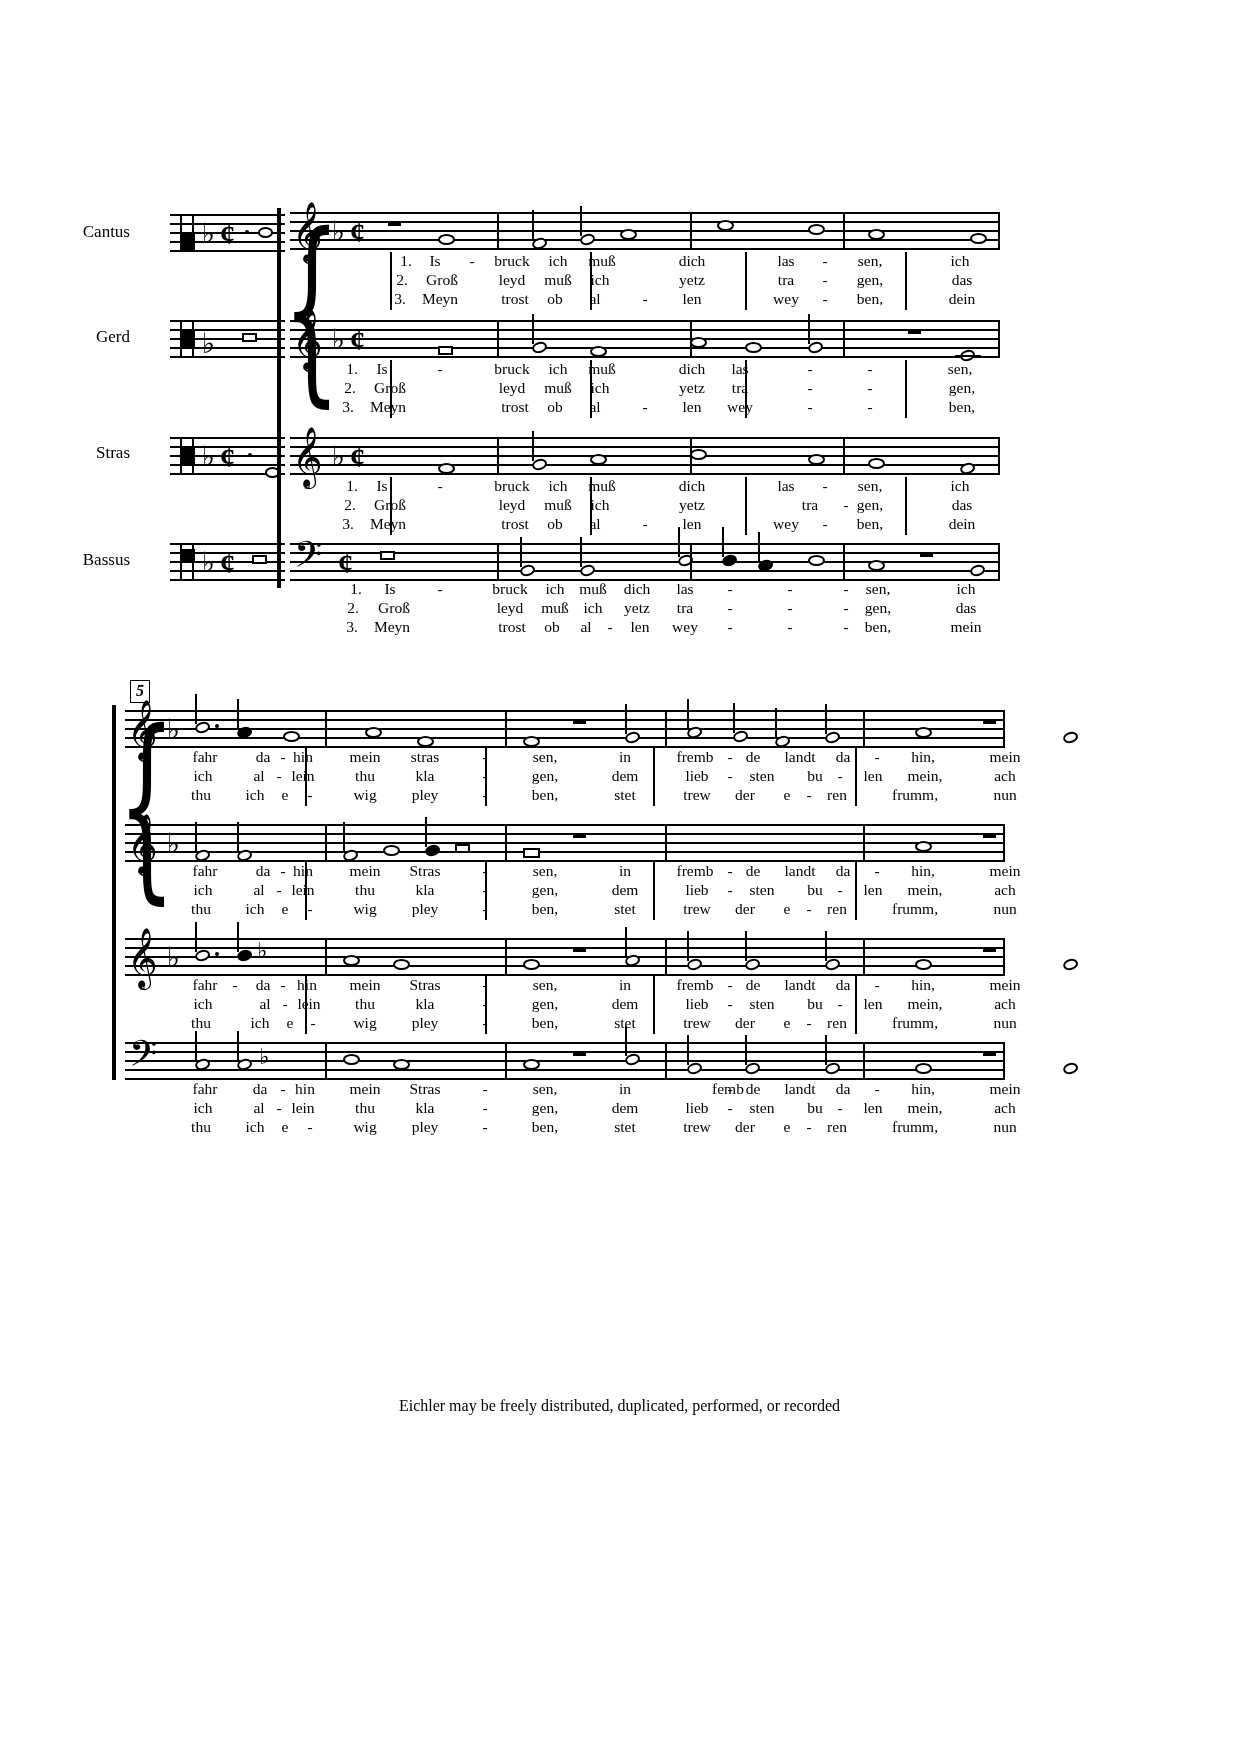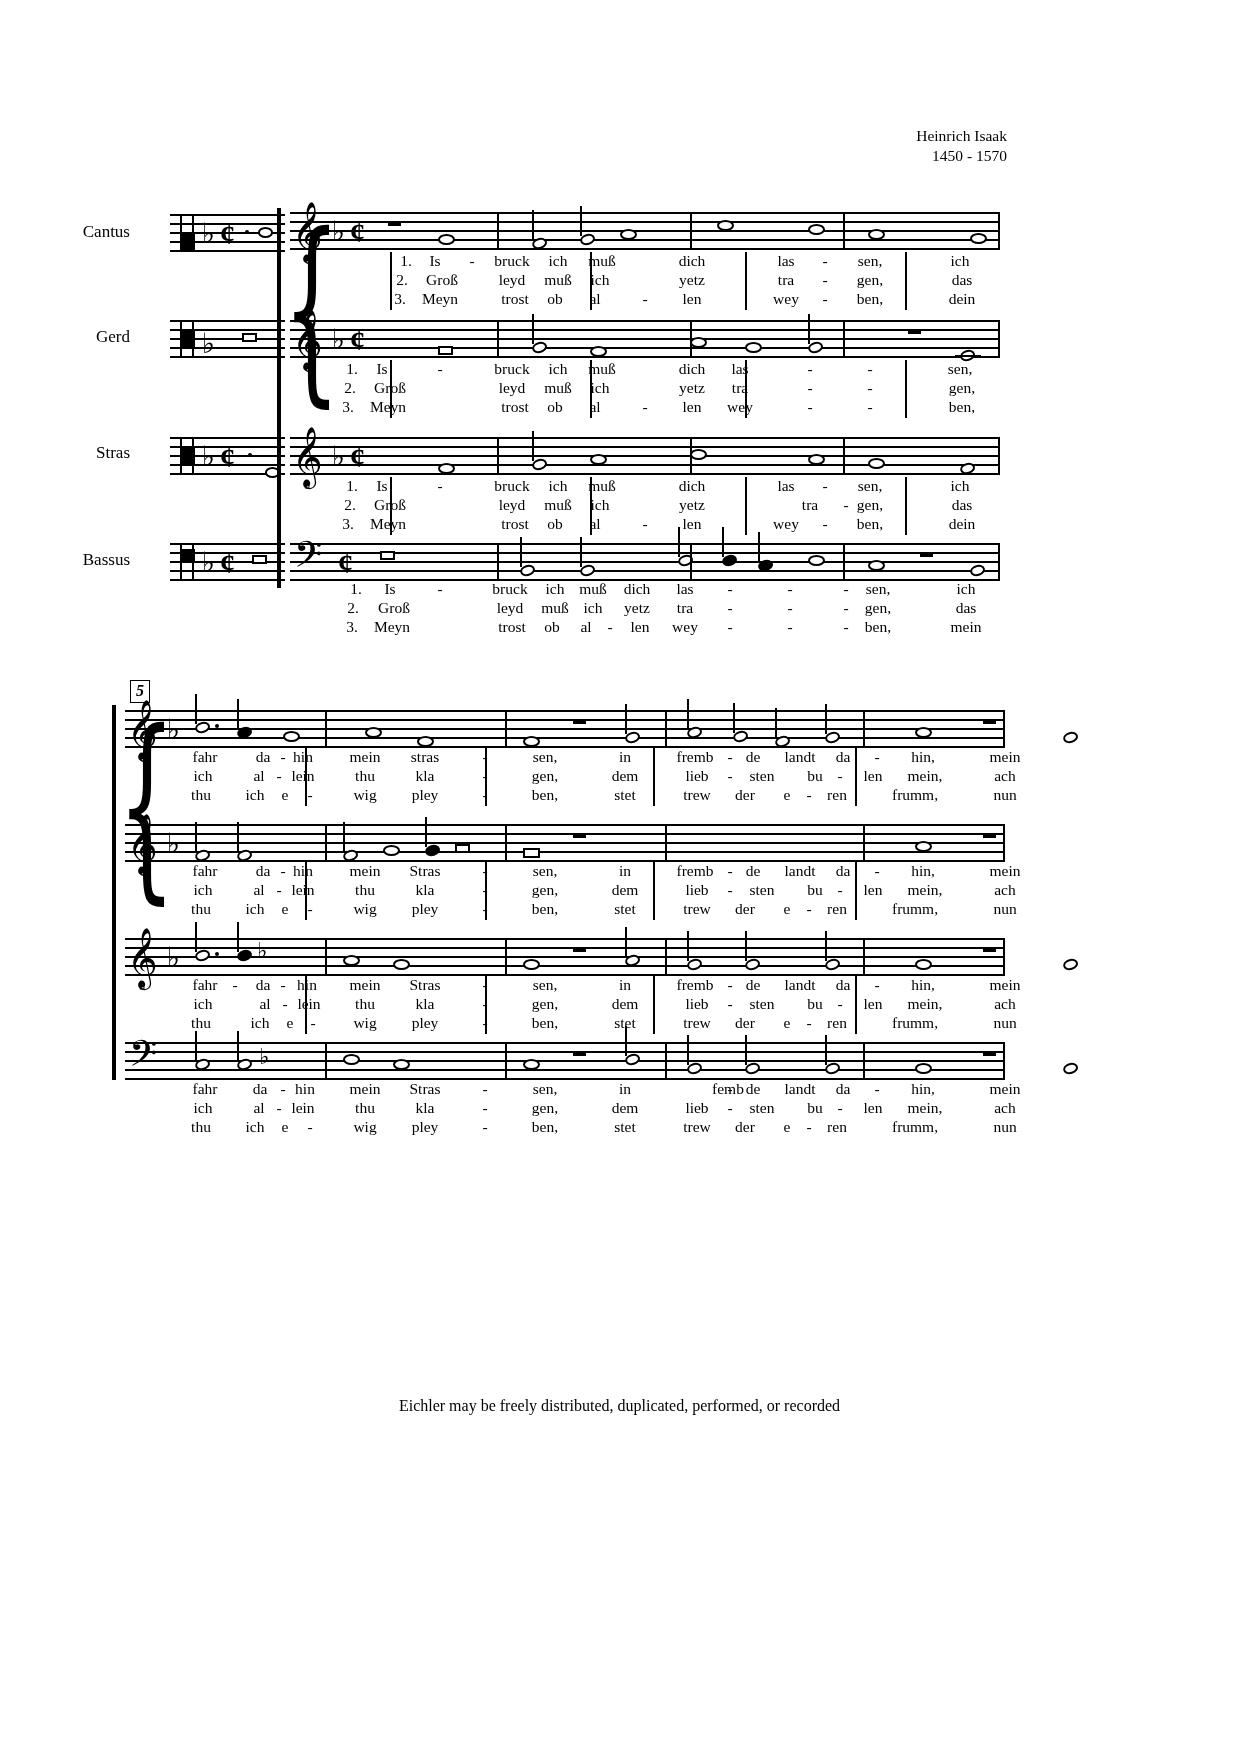--- a/index.html
+++ b/index.html
@@ -62,24 +62,20 @@
 
   
   .footer{position:absolute;left:0;width:1239px;text-align:center;font-size:16px;
           line-height:22.5px;}
 </style>
 </head>
 <body>
 
 <div class="page">
 
-  <div class="composer">
-    <div>Heinrich Isaak</div>
-    <div>1450 - 1570</div>
-  </div>
 
   <div>
 
     <div class="partname" style="top:222px;left:0px;">Cantus</div>
     <div class="partname" style="top:327px;left:0px;">Gerd</div>
     <div class="partname" style="top:443px;left:0px;">Stras</div>
     <div class="partname" style="top:550px;left:0px;">Bassus</div>
 
     <div class="staff" style="top:214px;left:170px;width:115px;height:38px;">
       <div class="ln l0"></div>

